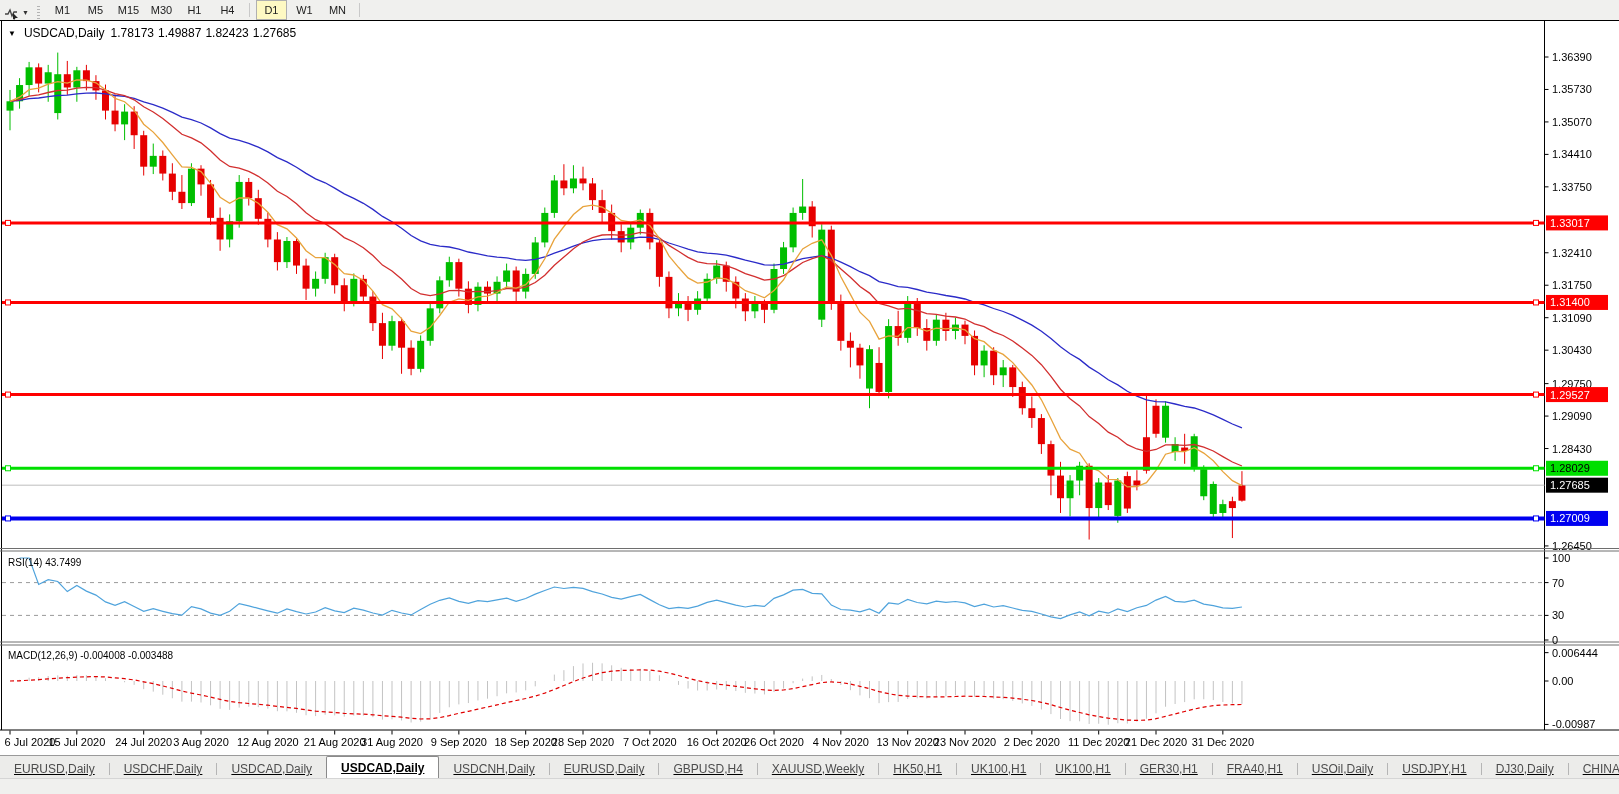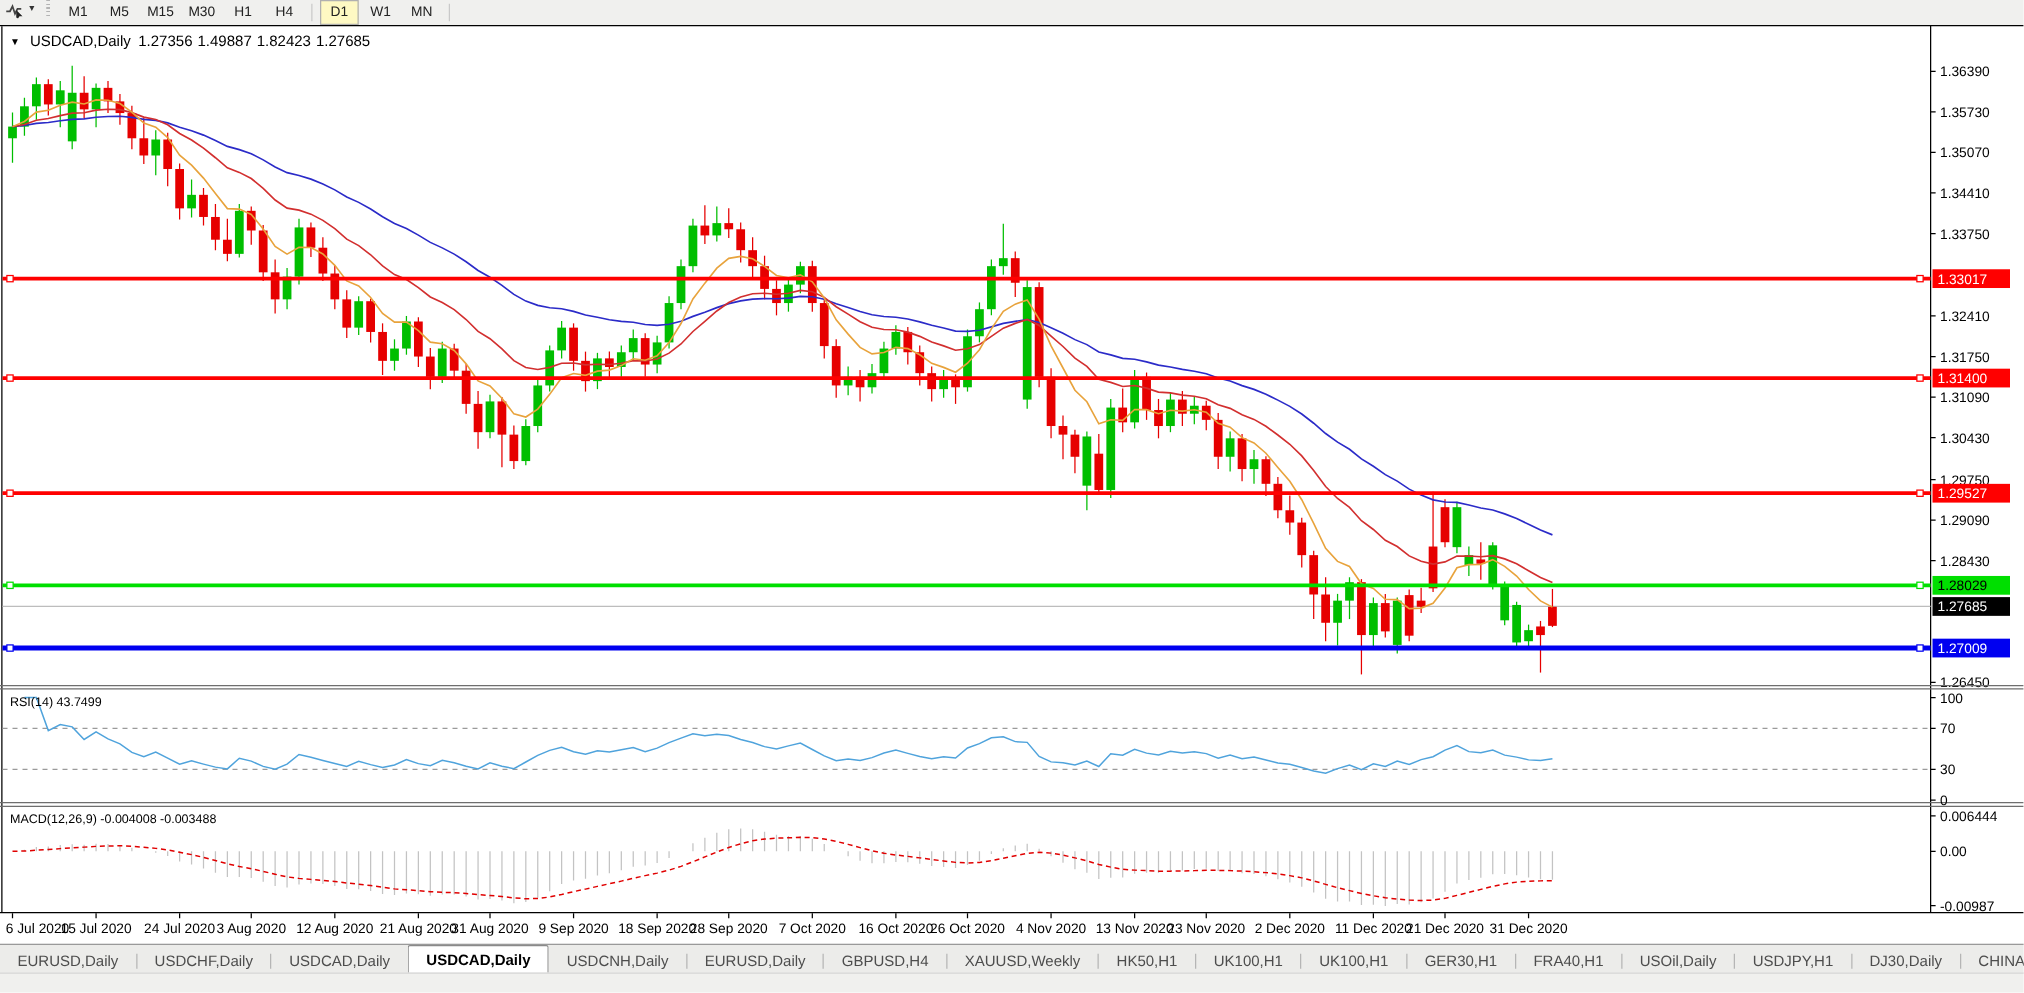--- a/index.html
+++ b/index.html
@@ -1,42 +1,42 @@
 <!DOCTYPE html>
 <html><head>
 <meta charset="utf-8">
 <style>
   html,body{margin:0;padding:0;background:#fff;width:1619px;height:794px;overflow:hidden;
     font-family:"Liberation Sans",sans-serif;-webkit-font-smoothing:none;}
   #stage{position:relative;width:1619px;height:794px;background:#fff;}
 
   
   #toolbar{position:absolute;left:0;top:0;width:1619px;height:20px;background:#f0f0ee;
-    border-bottom:1px solid #d9d9d9;display:flex;align-items:flex-start;}
+    border-bottom:1px solid #d9d9d9;display:flex;align-items:flex-end;}
   .tool-icon-wrap{display:flex;align-items:center;padding:0 4px;}
   .caret{font-size:7px;color:#333;margin-left:3px;}
   .grip{width:3px;height:14px;margin:0 6px 0 4px;
     background:repeating-linear-gradient(to bottom,#b3b3b3 0 1px,transparent 1px 3px);}
   .tfbtn{min-width:29px;height:18px;line-height:18px;text-align:center;font-size:11px;color:#222;
     background:transparent;border:1px solid transparent;margin:0 1px;cursor:default;}
   .tfbtn.active{background:#fef9c3;border:1px solid #b0b0b0;}
   .vsep{width:1px;height:14px;background:#c9c9c9;margin:0 5px;}
 
   
   #chartwin{position:absolute;left:0;top:20px;width:1619px;height:774px;background:#fff;}
   #chart-svg{position:absolute;left:0;top:0;pointer-events:none;}
 
   #title-overlay{position:absolute;left:8px;top:6px;font-size:12px;color:#000;display:flex;
     align-items:center;gap:6px;white-space:nowrap;}
   #title-overlay .tri{font-size:8px;color:#000;margin-right:2px;}
   .panel-label{position:absolute;left:8px;font-size:10px;color:#000;white-space:nowrap;}
 
   
   #tabbar{position:absolute;left:0;top:735px;width:1619px;height:23px;background:#ececea;
-    border-top:1px solid #9a9a9a;display:flex;align-items:flex-end;}
+    border-top:1px solid #9a9a9a;display:flex;align-items:flex-end;text-decoration:underline;}
   .tab{height:20px;line-height:20px;padding:0 14px;font-size:12px;color:#4d4d4d;
     white-space:nowrap;display:flex;align-items:center;}
   .tab .divider{width:1px;height:12px;background:#b5b5b5;margin-left:14px;margin-right:-14px;}
   .tab.active{background:#fff;border:1px solid #8a8a8a;border-bottom:none;color:#000;
     font-weight:bold;height:22px;line-height:22px;border-radius:2px 2px 0 0;}
   #statusbar{position:absolute;left:0;top:758px;width:1619px;height:16px;background:#f0f0ee;
     border-top:1px solid #d5d5d5;}
 </style>
 </head>
 <body>
@@ -581,21 +581,21 @@
         <text x="1098.7" y="726" font-size="11" fill="#000" font-family="Liberation Sans, sans-serif" text-anchor="middle" font-weight="normal">11 Dec 2020</text>
         <line x1="1156" y1="710.5" x2="1156" y2="714.5" stroke="#000" stroke-width="1"></line>
         <text x="1156" y="726" font-size="11" fill="#000" font-family="Liberation Sans, sans-serif" text-anchor="middle" font-weight="normal">21 Dec 2020</text>
         <line x1="1222.8500000000001" y1="710.5" x2="1222.8500000000001" y2="714.5" stroke="#000" stroke-width="1"></line>
         <text x="1222.8500000000001" y="726" font-size="11" fill="#000" font-family="Liberation Sans, sans-serif" text-anchor="middle" font-weight="normal">31 Dec 2020</text>
       </svg>
 
     <div id="title-overlay">
       <span class="tri">▼</span>
       <span>USDCAD,Daily</span>
-      <span>1.27356</span>
+      <span>1.78173</span>
       <span style="margin-left:-2px">1.49887</span>
       <span style="margin-left:-2px">1.82423</span>
       <span style="margin-left:-2px">1.27685</span>
     </div>
 
     <div class="panel-label" style="top:537px">
       <span>RSI(14)</span> <span>43.7499</span>
     </div>
     <div class="panel-label" style="top:630px">
       <span>MACD(12,26,9)</span> <span>-0.004008 -0.003488</span>

